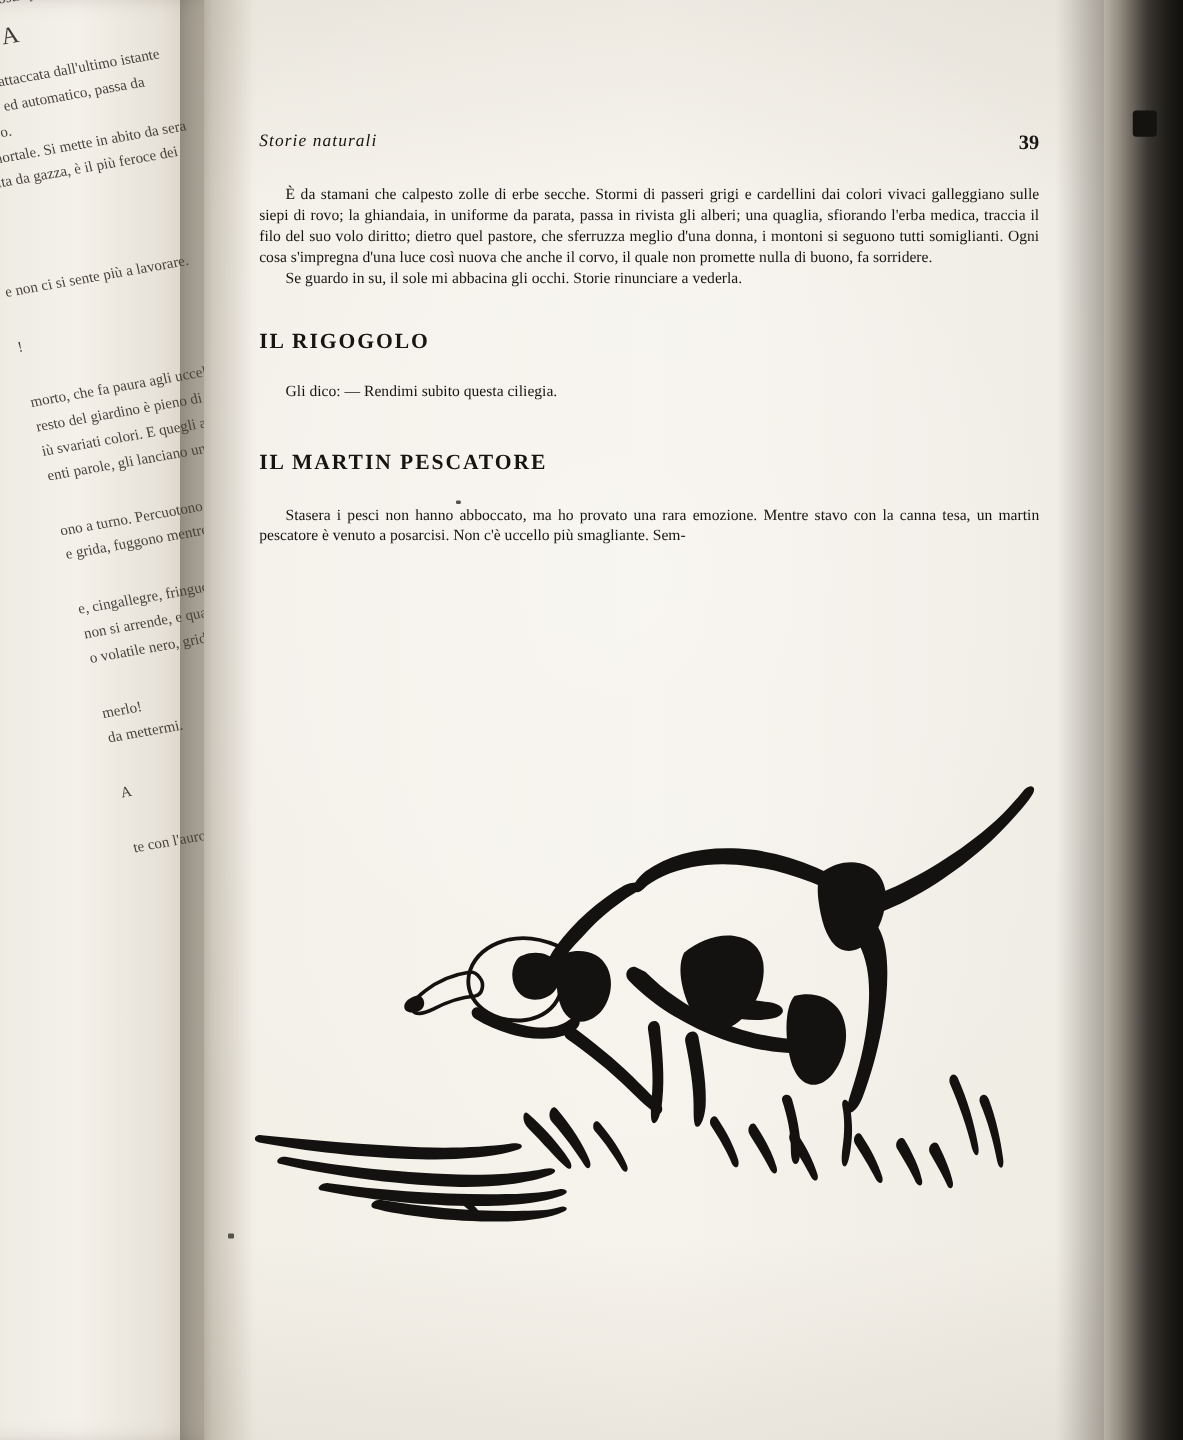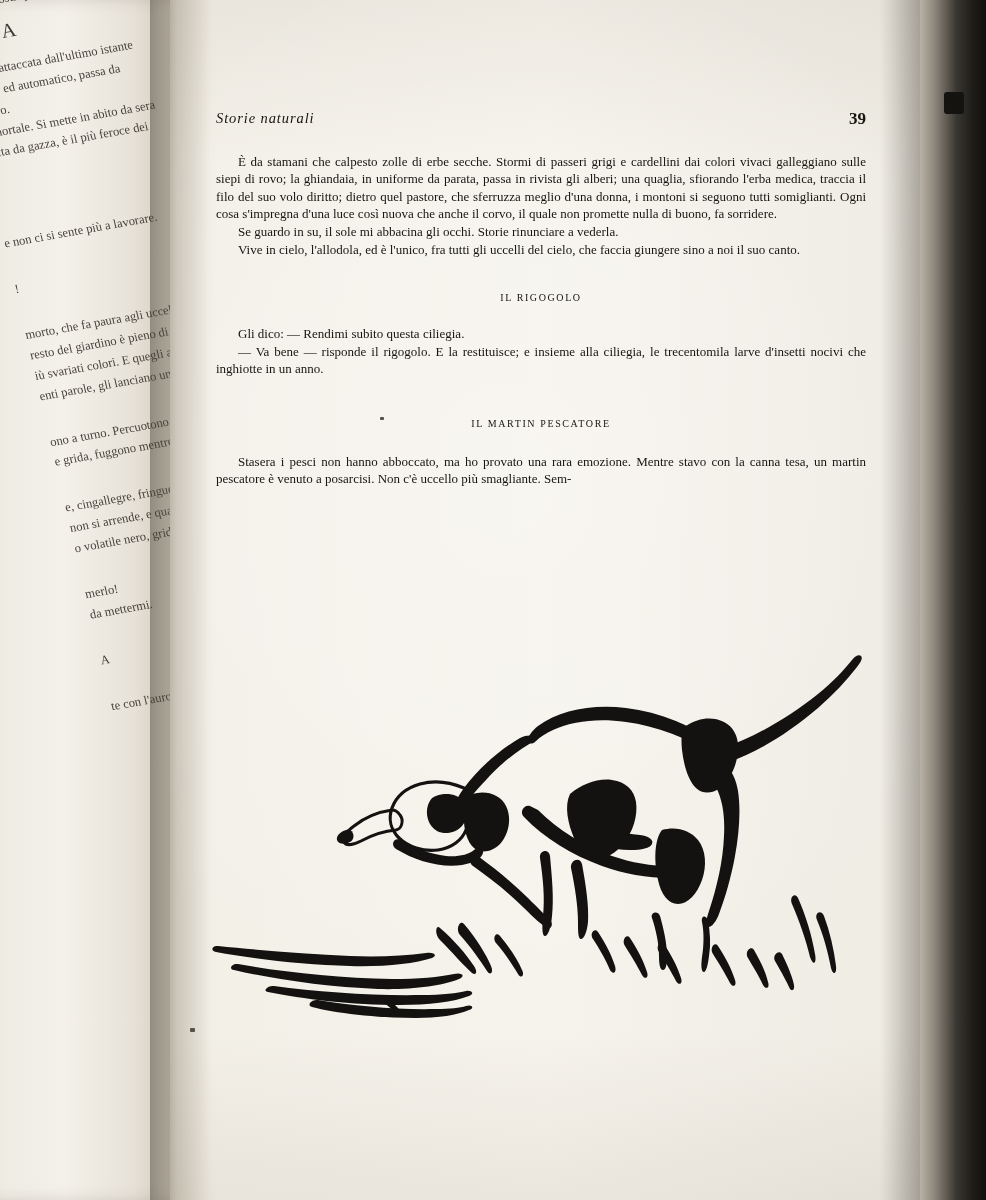--- a/index.html
+++ b/index.html
@@ -156,23 +156,22 @@
   p.body {
     margin: 0 0 0.5px 0;
     font-size: 13px;
     line-height: 1.335;
     text-align: justify;
     text-indent: 22px;
     hyphens: manual;
   }
 
   h2.sec {
-    text-align: center;
-    font-size: 10px;
-    font-weight: normal;
+    font-size: 18px;
+    font-weight: bold;
     letter-spacing: 1.6px;
     margin: 34px 0 22px 0;
   }
   h2.sec.second { margin: 40px 0 24px 0; }
 
   
   .illustration {
     position: absolute;
     left: 178px;
     top: 598px;
@@ -238,25 +237,23 @@
 
     <div class="content">
 
       <div class="running-head">
         <span>Storie naturali</span>
         <span class="folio">39</span>
       </div>
 
       <p class="body">È da stamani che calpesto zolle di erbe secche. Stormi di passeri grigi e cardellini dai colori vivaci galleggiano sulle siepi di rovo; la ghiandaia, in uniforme da parata, passa in rivista gli alberi; una quaglia, sfiorando l'erba medica, traccia il filo del suo volo diritto; dietro quel pastore, che sferruzza meglio d'una donna, i montoni si seguono tutti somiglianti. Ogni cosa s'impregna d'una luce così nuova che anche il corvo, il quale non promette nulla di buono, fa sorridere.</p>
       <p class="body">Se guardo in su, il sole mi abbacina gli occhi. Storie rinunciare a vederla.</p>
-      <p class="body">Vive in cielo, l'allodola, ed è l'unico, fra tutti gli uccelli del cielo, che faccia giungere sino a noi il suo canto.</p>
 
       <h2 class="sec">IL RIGOGOLO</h2>
       <p class="body">Gli dico: — Rendimi subito questa ciliegia.</p>
-      <p class="body">— Va bene — risponde il rigogolo. E la restituisce; e insieme alla ciliegia, le trecentomila larve d'insetti nocivi che inghiotte in un anno.</p>
 
       <h2 class="sec second">IL MARTIN PESCATORE</h2>
       <p class="body">Stasera i pesci non hanno abboccato, ma ho provato una rara emozione. Mentre stavo con la canna tesa, un martin pescatore è venuto a posarcisi. Non c'è uccello più smagliante. Sem-</p>
     </div>
 
     <div class="mark-small" style="left:210px; top:417px; width:4px; height:3px;"></div>
     <div class="mark-small" style="left:20px; top:1028px;"></div>
   </div>
 
   <div class="gutter"></div>

